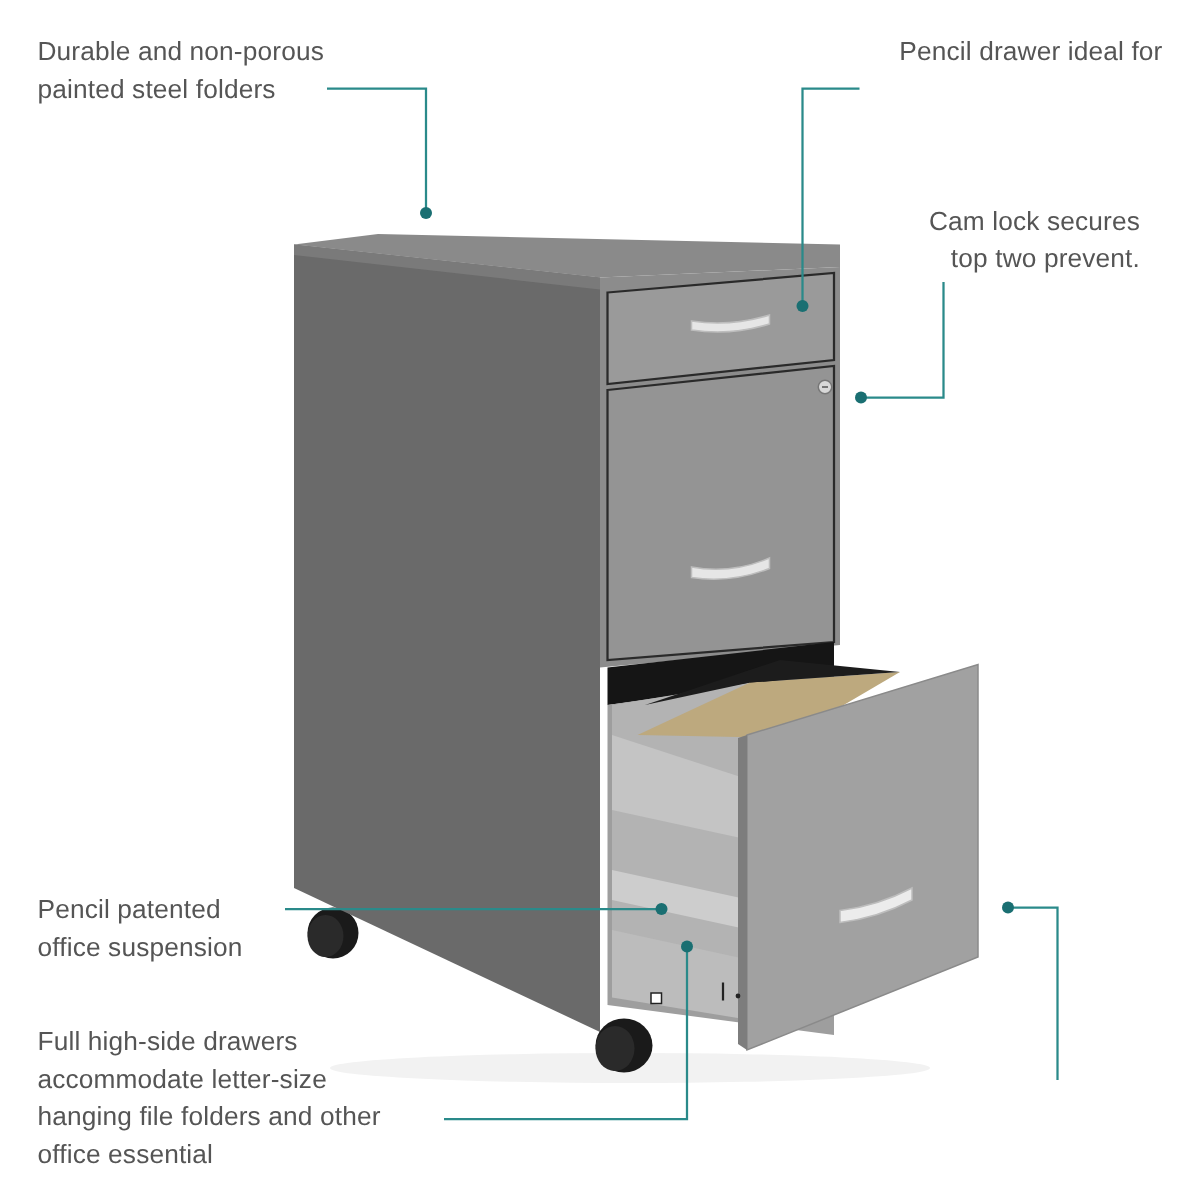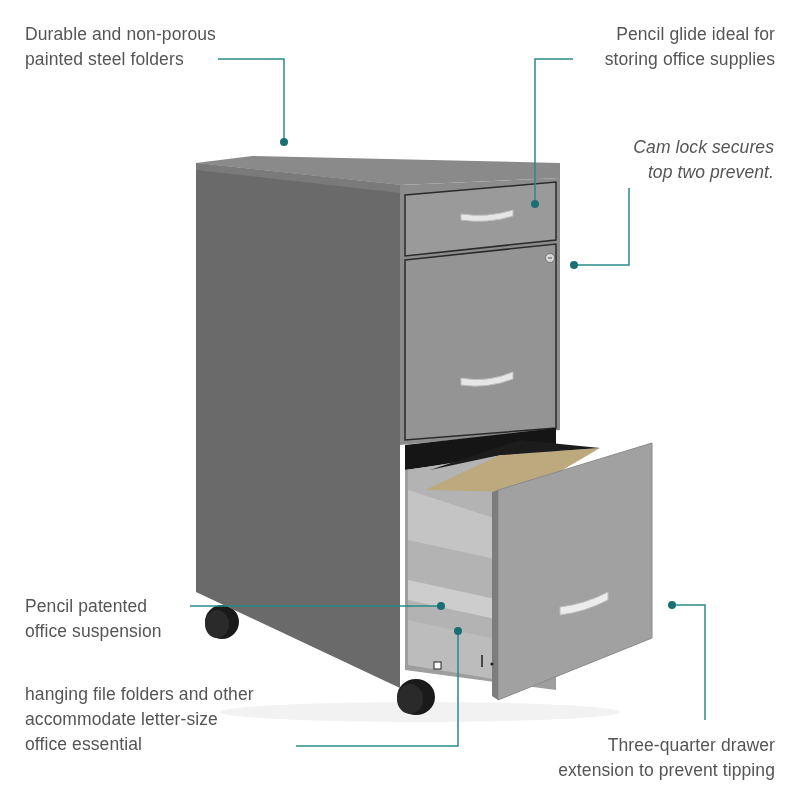--- a/index.html
+++ b/index.html
@@ -94,37 +94,33 @@
       <circle cx="672" cy="605" r="4"></circle>
     </g>
   </svg>
 
   <div class="callout" style="left:25px; top:22px;">
     <span>Durable and non-porous</span>
     <span>painted steel folders</span>
   </div>
 
   <div class="callout right" style="right:25px; top:22px;">
-    <span>Pencil glide ideal for</span>
-    <span>storing office supplies</span>
+    <span>Pencil drawer ideal for</span>
   </div>
 
-  <div class="callout right" style="right:26px; top:135px;font-style:italic;">
+  <div class="callout right" style="right:40px; top:135px;">
     <span>Cam lock secures</span>
     <span>top two prevent.</span>
   </div>
 
   <div class="callout" style="left:25px; top:594px;">
     <span>Pencil patented</span>
     <span>office suspension</span>
   </div>
 
   <div class="callout" style="left:25px; top:682px;">
+    <span>Full high-side drawers</span>
+    <span>accommodate letter-size</span>
     <span>hanging file folders and other</span>
-    <span>accommodate letter-size</span>
     <span>office essential</span>
   </div>
 
-  <div class="callout right" style="right:25px; top:733px;">
-    <span>Three-quarter drawer</span>
-    <span>extension to prevent tipping</span>
-  </div>
 </div>
 
 </body></html>

